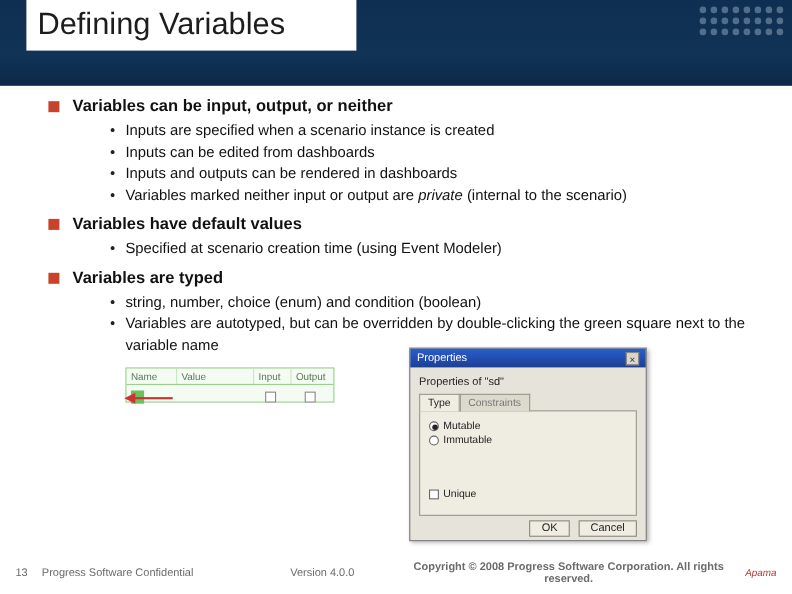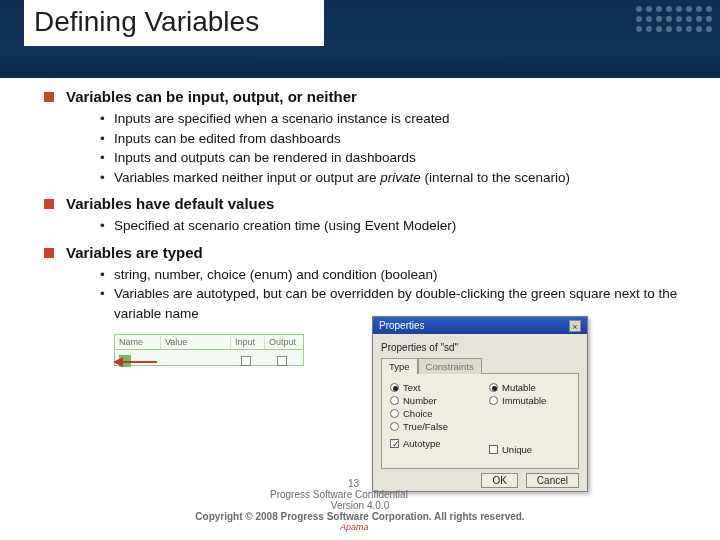--- a/index.html
+++ b/index.html
@@ -146,27 +146,26 @@
   .btn {
     border:1px solid #8a877c; background:#efece2;
     padding:1px 10px; font-size:10px;
   }
 
   .footer {
     position:absolute; left:0; bottom:8px; width:100%;
     display:flex; align-items:center;
     font-size:10px; color:#6b6b6b;
     padding: 0 14px;
-    flex-direction: column;
   }
   .pageno { width:24px; color:#6b6b6b; }
   .conf { width:180px; }
   .ver { width:150px; text-align:center; }
   .copy { flex:1; text-align:center;font-weight:bold; }
-  .logo { width:40px; font-size:9px; color:#b33; font-style:italic;}
+  .logo { width:40px; text-align:right; font-size:9px; color:#b33; font-style:italic;}
 </style>
 </head>
 <body>
 
 <div class="title-band">
   <div class="title-box"></div>
   <div class="title-label">Defining Variables</div>
   <div class="dots">
     <span></span>
       <span></span>
@@ -266,42 +265,20 @@
   <div class="dlg-body">
     <div style="margin:2px 0 4px; font-size:10px;">Properties of "sd"</div>
     <div class="tabs">
       <span class="tab">Type</span><span class="tab inactive">Constraints</span>
     </div>
     <div class="tab-pane">
       <div class="cols">
         <div class="col">
           <div class="radio">
               <span class="r sel"></span>
-              <span>Text</span>
-            </div>
-          <div class="radio">
-              <span class="r"></span>
-              <span>Number</span>
-            </div>
-          <div class="radio">
-              <span class="r"></span>
-              <span>Choice</span>
-            </div>
-          <div class="radio">
-              <span class="r"></span>
-              <span>True/False</span>
-            </div>
-          <div class="radio" style="margin-top:6px">
-              <span class="cb sel"></span>
-              <span>Autotype</span>
-            </div>
-        </div>
-        <div class="col">
-          <div class="radio">
-              <span class="r sel"></span>
               <span>Mutable</span>
             </div>
           <div class="radio">
               <span class="r"></span>
               <span>Immutable</span>
             </div>
           <div style="height:34px"></div>
           <div class="radio">
               <span class="cb"></span>
               <span>Unique</span>

